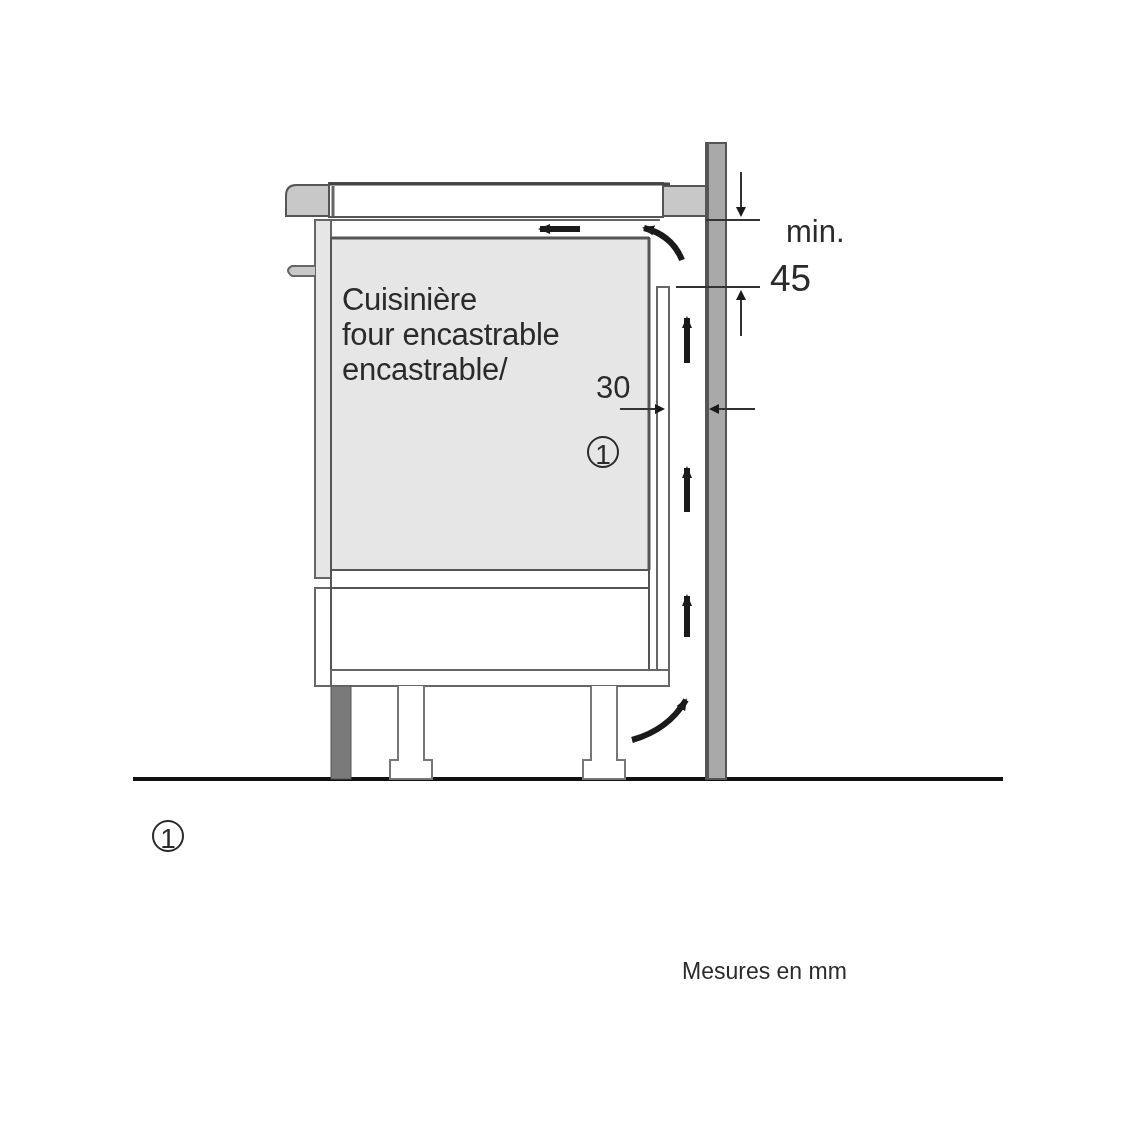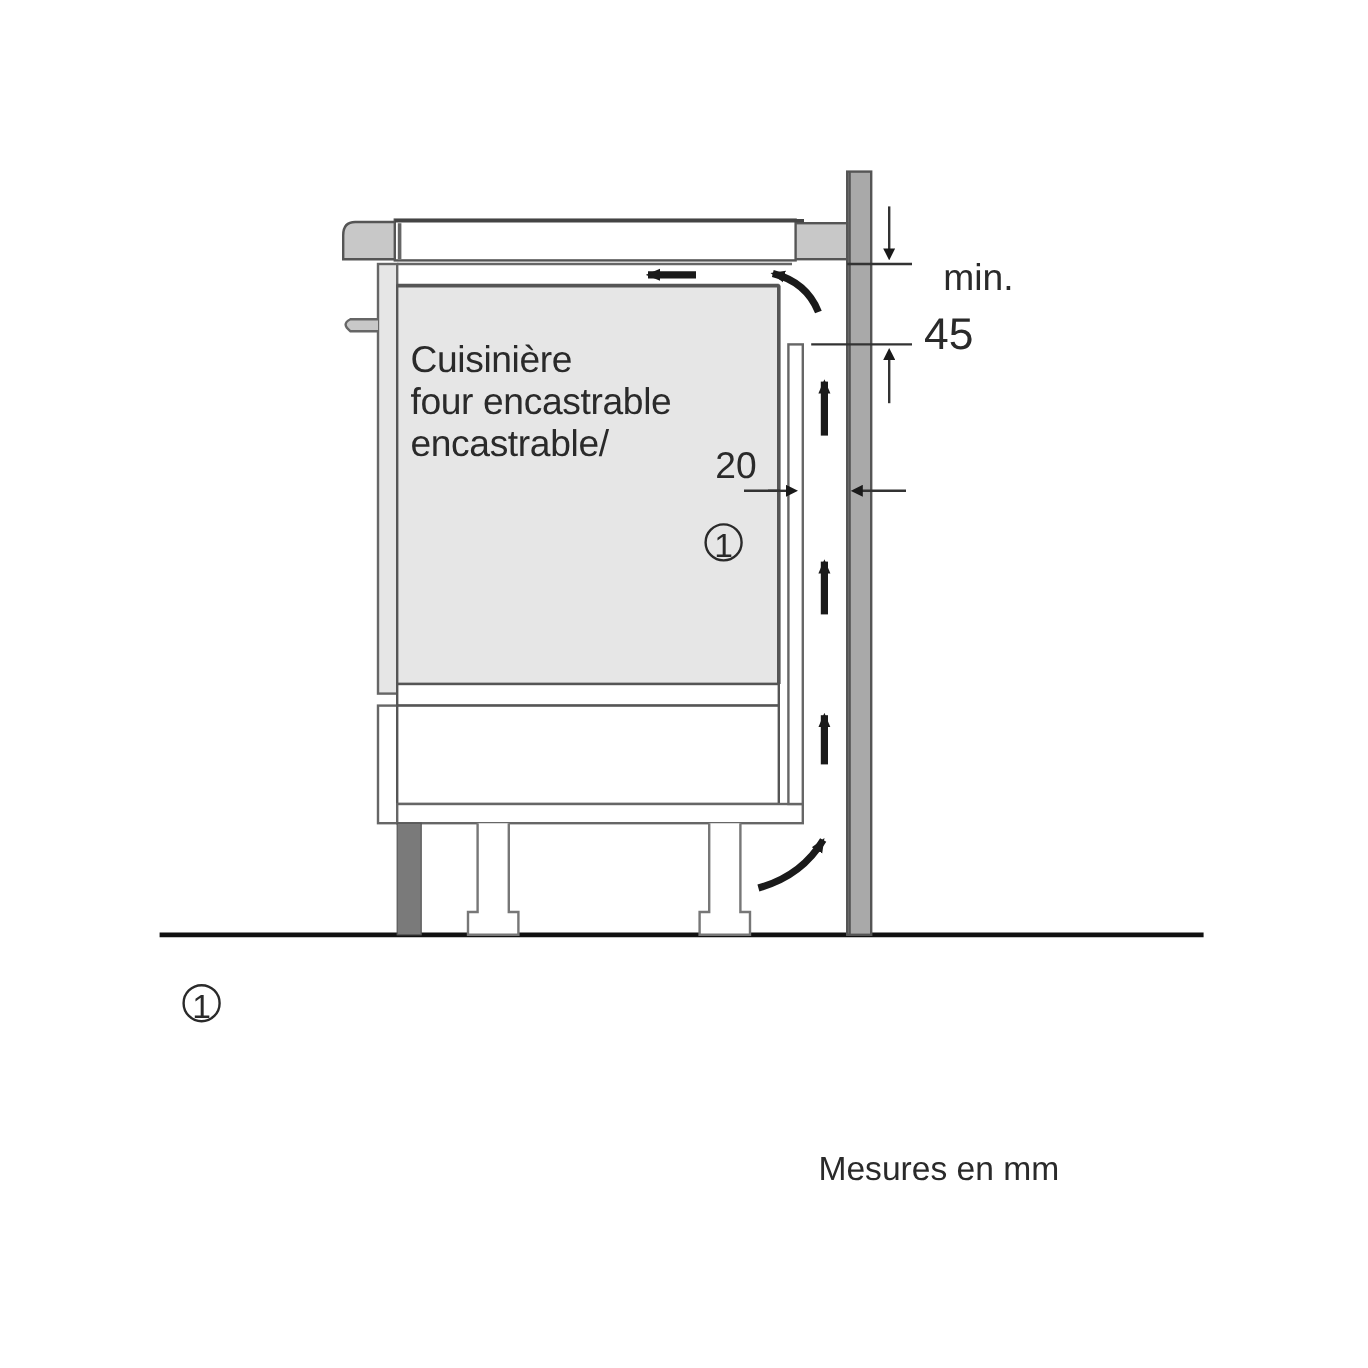--- a/index.html
+++ b/index.html
@@ -7,21 +7,21 @@
     #diagram { position: absolute; left: 0; top: 0; width: 1140px; height: 1140px; }
     .lbl { position: absolute; color: #2a2a2a; font-family: "Liberation Sans", sans-serif; white-space: nowrap; }
     .oven-label { left: 342px; top: 262px; font-size: 31px; line-height: 35px; letter-spacing: -0.3px; margin-top: 20px; }
     .dim-20 { left: 596px; top: 370px; font-size: 31px; }
     .dim-min { left: 770px; top: 214px; font-size: 31px; margin-left: 16px; }
     .dim-45 { left: 770px; top: 258px; font-size: 37px; }
     .callout { position: absolute; width: 32px; height: 32px; border: 2px solid #2a2a2a; border-radius: 50%; text-align: center; line-height: 33px; font-size: 28px; color: #2a2a2a; box-sizing: border-box; font-family: "Liberation Sans", sans-serif; }
     .callout-diagram { left: 587px; top: 436px; }
     .callout-legend { left: 152px; top: 820px; }
     .legend-text { left: 152px; top: 866px; font-size: 33px; line-height: 48px; }
-    .units { left: 682px; top: 958px; font-size: 28px; }
+    .units { left: 682px; top: 958px; font-size: 23px; }
   </style>
 </head>
 <body>
 
 <div id="diagram">
   <svg width="1140" height="1140" viewBox="0 0 1140 1140" xmlns="http://www.w3.org/2000/svg">
     <defs>
       <marker id="ah" markerWidth="10" markerHeight="10" refX="5" refY="5" orient="auto" markerUnits="userSpaceOnUse">
         <path d="M0,0 L10,5 L0,10 Z" fill="#1a1a1a"></path>
       </marker>
@@ -101,21 +101,21 @@
     </g>
   </svg>
 
   
   <div class="lbl oven-label">
     <div>Cuisinière</div>
     <div>four encastrable</div>
     <div>encastrable/</div>
   </div>
 
-  <div class="lbl dim-20">20</div>
+  <div class="lbl dim-20">30</div>
   <div class="lbl dim-min">min.</div>
   <div class="lbl dim-45">45</div>
 
   <div class="callout callout-diagram">1</div>
 
   <div class="callout callout-legend">1</div>
 
   <div class="lbl units">Mesures en mm</div>
 </div>
 

